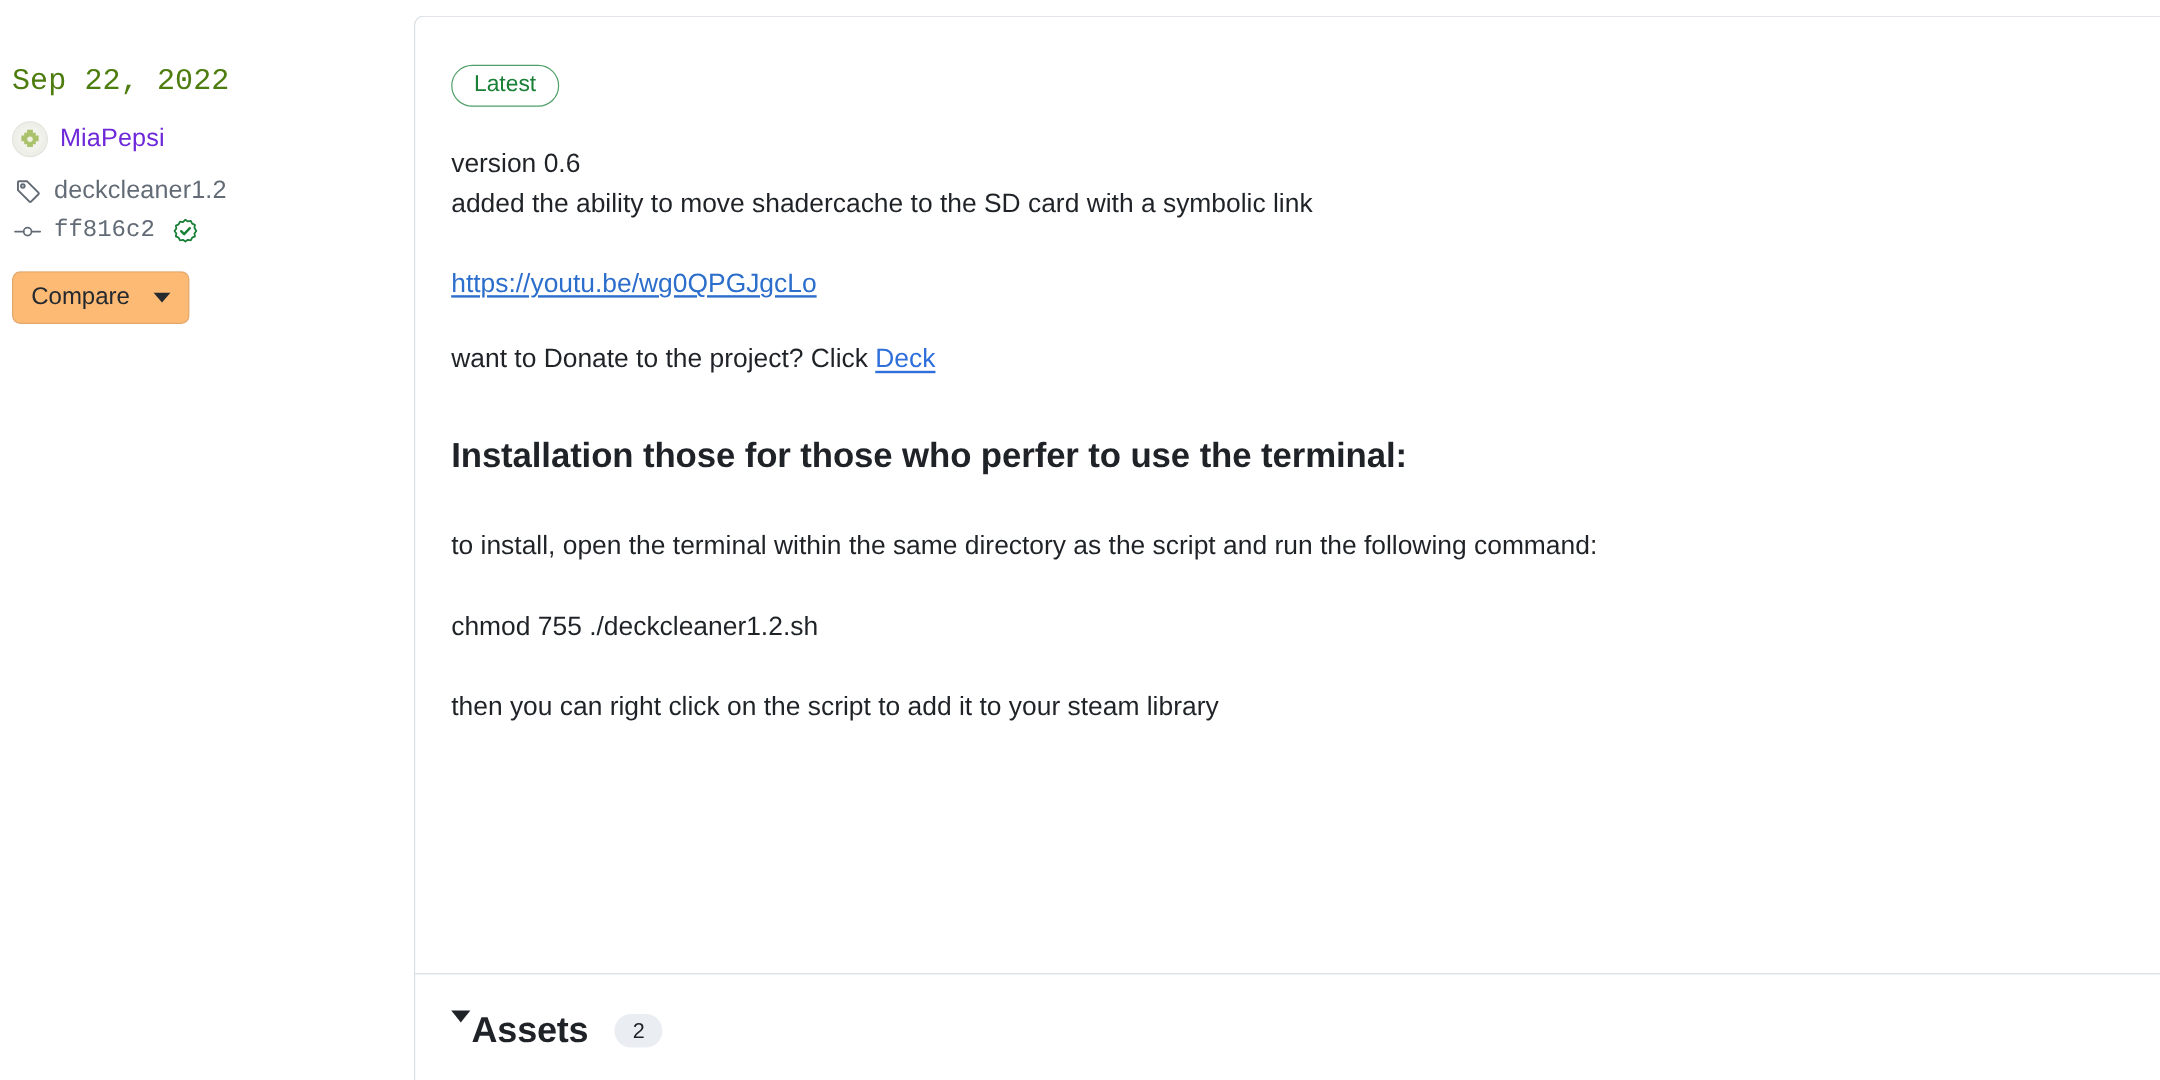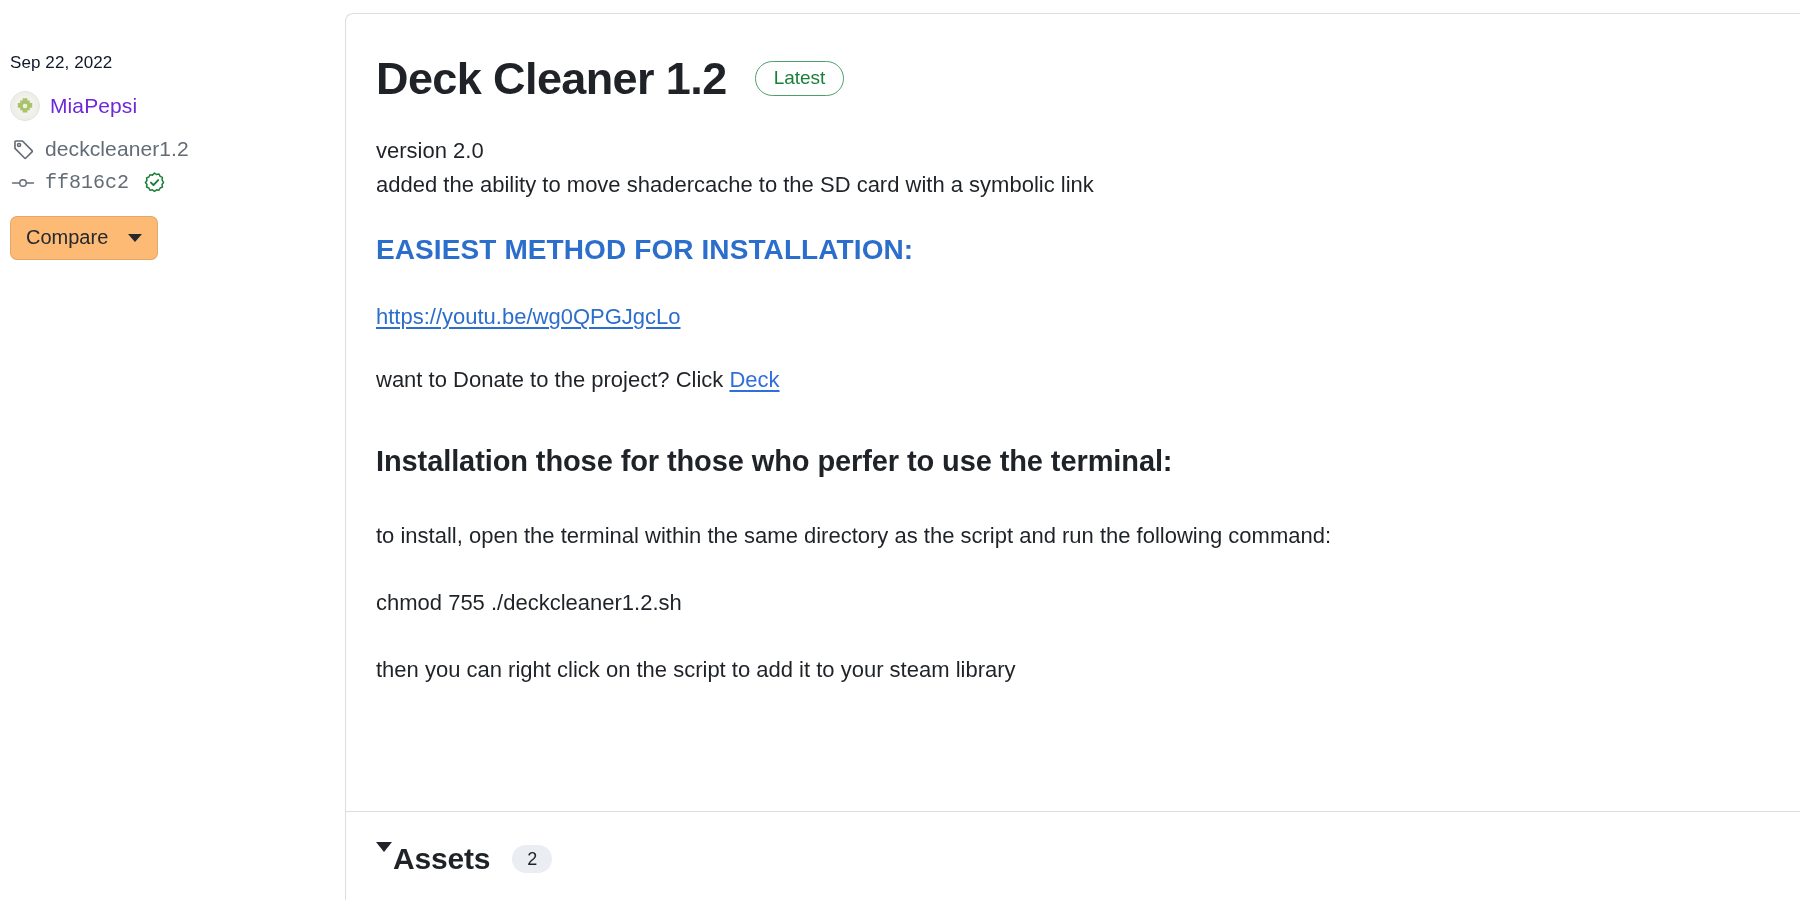--- a/index.html
+++ b/index.html
@@ -26,24 +26,25 @@
   .sidebar {
     position: absolute;
     left: 0;
     top: 0;
     width: 340px;
     padding: 52px 0 0 10px;
     box-sizing: border-box;
   }
 
   .release-date {
-    font-size: 17px;
+    font-size: 25px;
     line-height: 1.25;
-    color: #0f172a;
+    color: #4d7c0f;
     letter-spacing: 0.1px;
+    font-family: Liberation Mono, monospace;
   }
 
   .author-row {
     display: flex;
     align-items: center;
     gap: 10px;
     margin-top: 18px;
   }
   .avatar {
     width: 30px;
@@ -311,28 +312,26 @@
     <div class="compare-button">
       <span>Compare</span>
       <span class="caret-down"></span>
     </div>
   </div>
 
   <div class="content-panel">
     <div class="panel-body">
 
       <div class="title-row">
-        <h1 class="release-title">Deck Cleaner 1.2</h1>
         <span class="latest-badge">Latest</span>
       </div>
 
-      <p class="body-text tight">version 2.0</p>
+      <p class="body-text tight">version 0.6</p>
       <p class="body-text tight">added the ability to move shadercache to the SD card with a symbolic link</p>
 
-      <h2 class="h-blue">EASIEST METHOD FOR INSTALLATION:</h2>
 
       <p class="url-line">
         <a class="link">https://youtu.be/wg0QPGJgcLo</a>
       </p>
 
       <p class="body-text p-install" style="margin-top:30px;">
         <span>want to Donate to the project? Click </span><a class="link-inline">Deck</a>
       </p>
 
       <h2 class="h-dark">Installation those for those who perfer to use the terminal:</h2>

